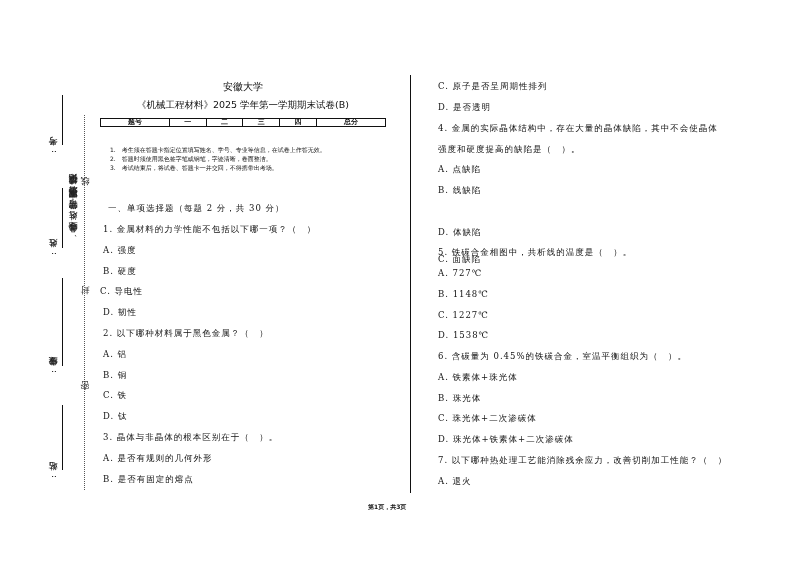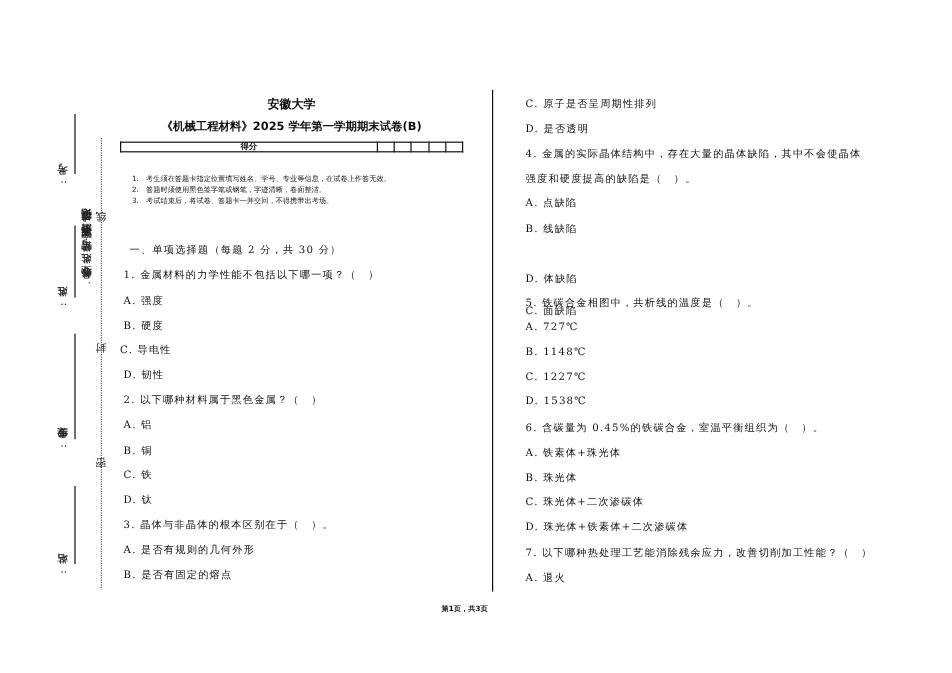--- a/index.html
+++ b/index.html
@@ -3,21 +3,21 @@
 <meta charset="utf-8">
 <style>
   html, body { margin:0; padding:0; background:#ffffff; }
   body { width:793px; height:561px; position:relative; overflow:hidden;
          font-family:"DejaVu Serif", "Liberation Serif", serif; color:#111; }
   .vtext { position:absolute; writing-mode:vertical-rl; transform:rotate(180deg);
            font-size:9px; white-space:nowrap; color:#222; }
   .vline { position:absolute; width:1px; background:#111; }
   .dotline { position:absolute; width:0; border-left:1px dotted #555; }
   .title { position:absolute; font-family:"DejaVu Sans","Liberation Sans",sans-serif;
-           font-weight:bold; font-size:10px; text-align:center; }
+           font-weight:normal; font-size:10px; text-align:center; }
   table.score { position:absolute; left:100px; top:118px; width:286px; border-collapse:collapse;
                 font-family:"DejaVu Sans","Liberation Sans",sans-serif; font-size:7px; font-weight:bold; }
   table.score td { border:1px solid #111; height:7px; padding:0; text-align:center; line-height:7px; }
   .notice { position:absolute; left:110px; top:145px; font-family:"DejaVu Sans","Liberation Sans",sans-serif; }
   .notice .head { font-size:8px; font-weight:bold; margin-bottom:2px; }
   .notice .item { font-size:6px; line-height:9px; }
   .q { position:absolute; font-size:8.5px; white-space:nowrap; letter-spacing:1px; }
   .divider { position:absolute; left:410px; top:75px; width:1px; height:418px; background:#111; }
   .footer { position:absolute; left:368px; top:503px; font-size:6px; font-weight:bold;
             font-family:"DejaVu Sans","Liberation Sans",sans-serif; }
@@ -41,27 +41,27 @@
   <div class="vtext" style="left:79px; top:398px; background:#fff;">密</div>
   <div class="vtext" style="left:79px; top:302px; background:#fff;">封</div>
   <div class="vtext" style="left:79px; top:193px; background:#fff;">线</div>
 </div>
 
 <div class="title" style="left:200px; top:80px; width:86px;">安徽大学</div>
 <div class="title" style="left:100px; top:99px; width:286px; font-size:9.5px;">《机械工程材料》2025 学年第一学期期末试卷(B)</div>
 
 <table class="score">
   <tbody>
-  <tr>
-    <td>得分</td>
-    <td></td>
-    <td></td>
-    <td></td>
-    <td></td>
-    <td></td>
+      <tr>
+    <td>题号</td>
+    <td>一</td>
+    <td>二</td>
+    <td>三</td>
+    <td>四</td>
+    <td>总分</td>
   </tr>
 </tbody>
   </table>
 
 <div class="notice">
   <div class="item">1.　考生须在答题卡指定位置填写姓名、学号、专业等信息，在试卷上作答无效。</div>
   <div class="item">2.　答题时须使用黑色签字笔或钢笔，字迹清晰，卷面整洁。</div>
   <div class="item">3.　考试结束后，将试卷、答题卡一并交回，不得携带出考场。</div>
 </div>
 

